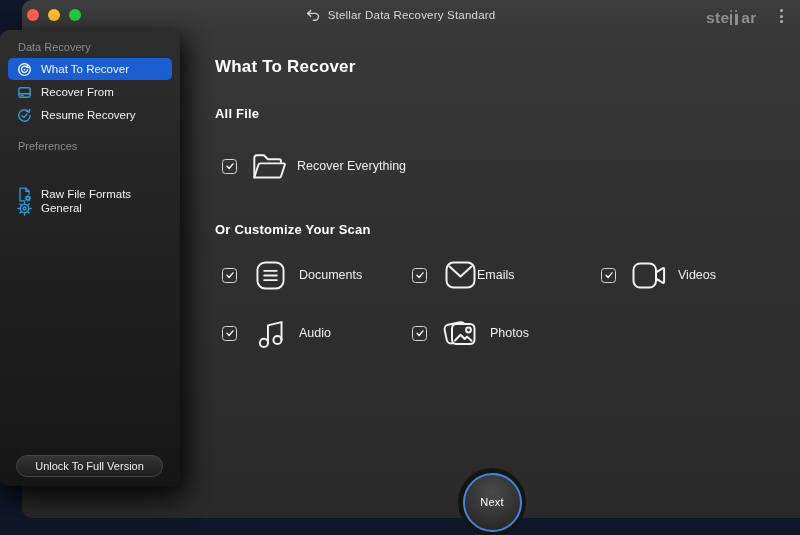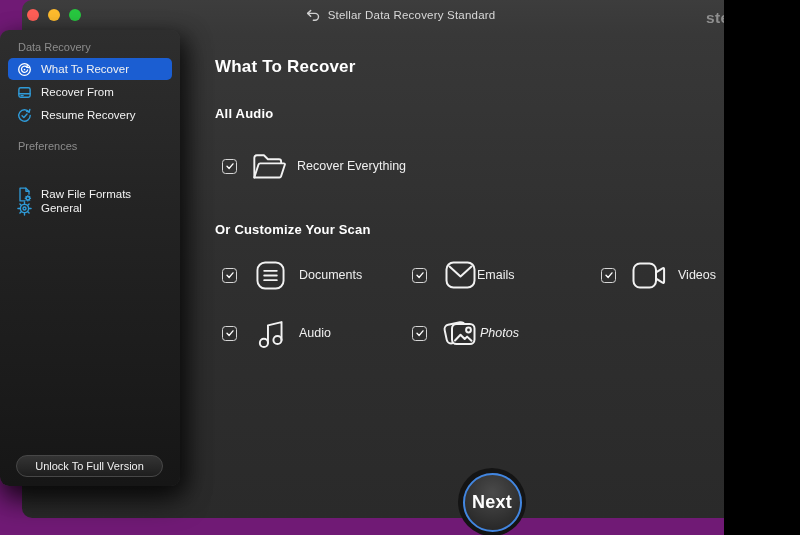--- a/index.html
+++ b/index.html
@@ -1,16 +1,16 @@
 <!DOCTYPE html>
 <html><head>
 <meta charset="utf-8">
 <style>
   html,body{margin:0;padding:0;background:#000;}
-  .stage{position:relative;width:724px;height:535px;overflow:hidden;background:#701a75;
+  .stage{position:relative;width:800px;height:535px;overflow:hidden;background:#0f172a;
          font-family:"Liberation Sans","DejaVu Sans",sans-serif;-webkit-font-smoothing:antialiased;}
   .stage *{box-sizing:border-box;}
 
   
   .window{position:absolute;left:22px;top:0;width:778px;height:518px;
           border-radius:10px 0 0 10px;
           background:linear-gradient(180deg,#3d3d3d 0px,#383838 34px,#303030 45%,#2a2a2a 100%);}
   .titlebar{position:absolute;left:22px;top:0;width:778px;height:30px;border-radius:10px 0 0 0;}
   .traffic{position:absolute;top:9px;width:12px;height:12px;border-radius:50%;}
   .title-center{position:absolute;left:0;top:0;width:800px;height:30px;display:flex;
@@ -48,21 +48,21 @@
   .checkbox{width:15px;height:15px;border:1.5px solid #d6d6d6;border-radius:3.5px;
             display:flex;align-items:center;justify-content:center;cursor:pointer;flex:0 0 15px;}
   .icon-box{display:flex;align-items:center;justify-content:center;}
   .cat-label{font-size:12.5px;color:#efefef;}
 
   
   .next-outer{position:absolute;left:458px;top:468px;width:68px;height:68px;border-radius:50%;
               background:#141414;display:flex;align-items:center;justify-content:center;}
   .next-btn{width:59px;height:59px;border-radius:50%;border:2.5px solid #4286e0;
             background:radial-gradient(circle at 50% 32%,#4a4a4a,#262626 85%);
-            color:#fff;font-size:18px;font-weight:700;display:flex;align-items:center;
+            color:#fff;font-size:11px;font-weight:400;display:flex;align-items:center;
             justify-content:center;cursor:pointer;letter-spacing:.2px;}
 
   svg{display:block;}
 </style>
 </head>
 <body>
 
 <div class="stage">
 
   <div class="window"></div>
@@ -94,21 +94,21 @@
   </div>
 
   <div class="menu-dots">
     <i></i>
       <i></i>
       <i></i>
   </div>
 
   <div class="h1">What To Recover</div>
 
-  <div class="h2" style="left:215px;top:106px;">All Audio</div>
+  <div class="h2" style="left:215px;top:106px;">All File</div>
 
   <div class="item-row" style="left:222px;top:147px;height:38px;">
     <div class="checkbox">
       <svg width="10" height="10" viewBox="0 0 10 10">
           <path d="M2 5.2 L4.2 7.4 L8 2.9" stroke="#fff" stroke-width="1.4" fill="none" stroke-linecap="round" stroke-linejoin="round"></path>
         </svg>
     </div>
     <div class="icon-box" style="width:38px;margin-left:14px;">
       <svg width="38" height="33" viewBox="0 0 40 34" fill="none" stroke="#f2f2f2" stroke-width="2" stroke-linecap="round" stroke-linejoin="round">
         <path d="M3.5 28.5 V8 q0-2.8 2.8-2.8 h7.3 l4.2 4.2 h11.6 q2.3 0 2.3 2.3 v1.6"></path>
@@ -190,21 +190,21 @@
     <div class="icon-box" style="width:36px;margin-left:15px;">
       <svg width="36" height="32" viewBox="0 0 36 32" fill="none" stroke="#f2f2f2" stroke-width="2" stroke-linecap="round" stroke-linejoin="round">
         <g transform="rotate(-12 13 16)">
             <rect x="3.5" y="6.5" width="21" height="19" rx="4.5"></rect>
           </g>
         <rect x="10" y="7" width="22.5" height="20" rx="4.5" fill="#2d2d2d"></rect>
         <circle cx="26.5" cy="13" r="2.4"></circle>
         <path d="M13 23.5 l5.5-5.7 4.2 4.2 2.4-2.4 4.4 4.2"></path>
       </svg>
     </div>
-    <span class="cat-label" style="margin-left:2px;font-style:italic;">Photos</span>
+    <span class="cat-label" style="margin-left:12px;">Photos</span>
   </div>
 
   <div class="sidebar">
     <div class="side-section" style="top:11px;">Data Recovery</div>
 
     <div class="side-item selected" style="top:28px;">
       <span class="side-icon">
         <svg width="15" height="15" viewBox="0 0 16 16" fill="none" stroke="#fff" stroke-width="1.4" stroke-linecap="round" stroke-linejoin="round">
           <circle cx="8" cy="8" r="6.2"></circle>
           <path d="M10.6 5.6 A3.3 3.3 0 1 0 11.3 8.4"></path>

